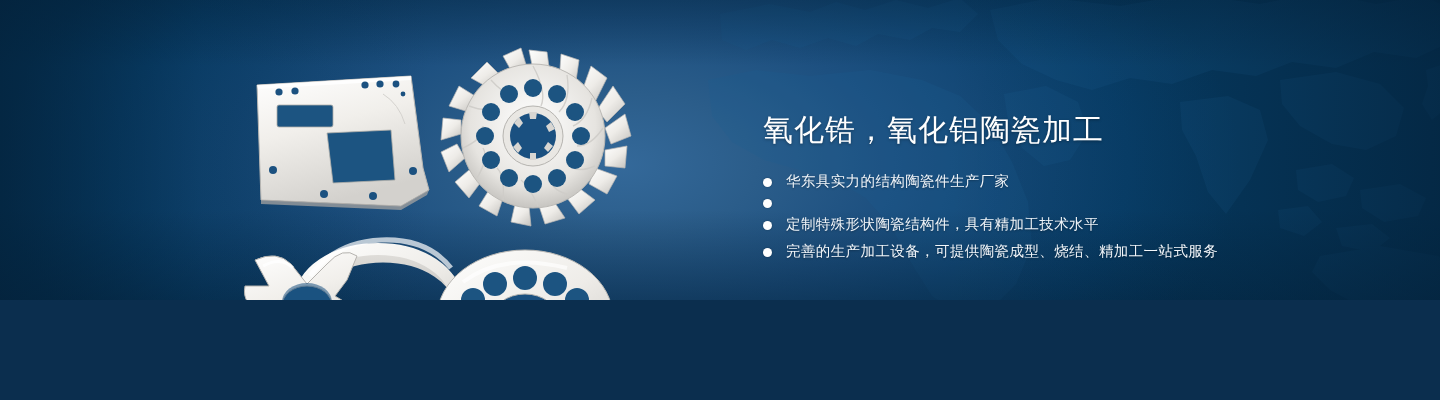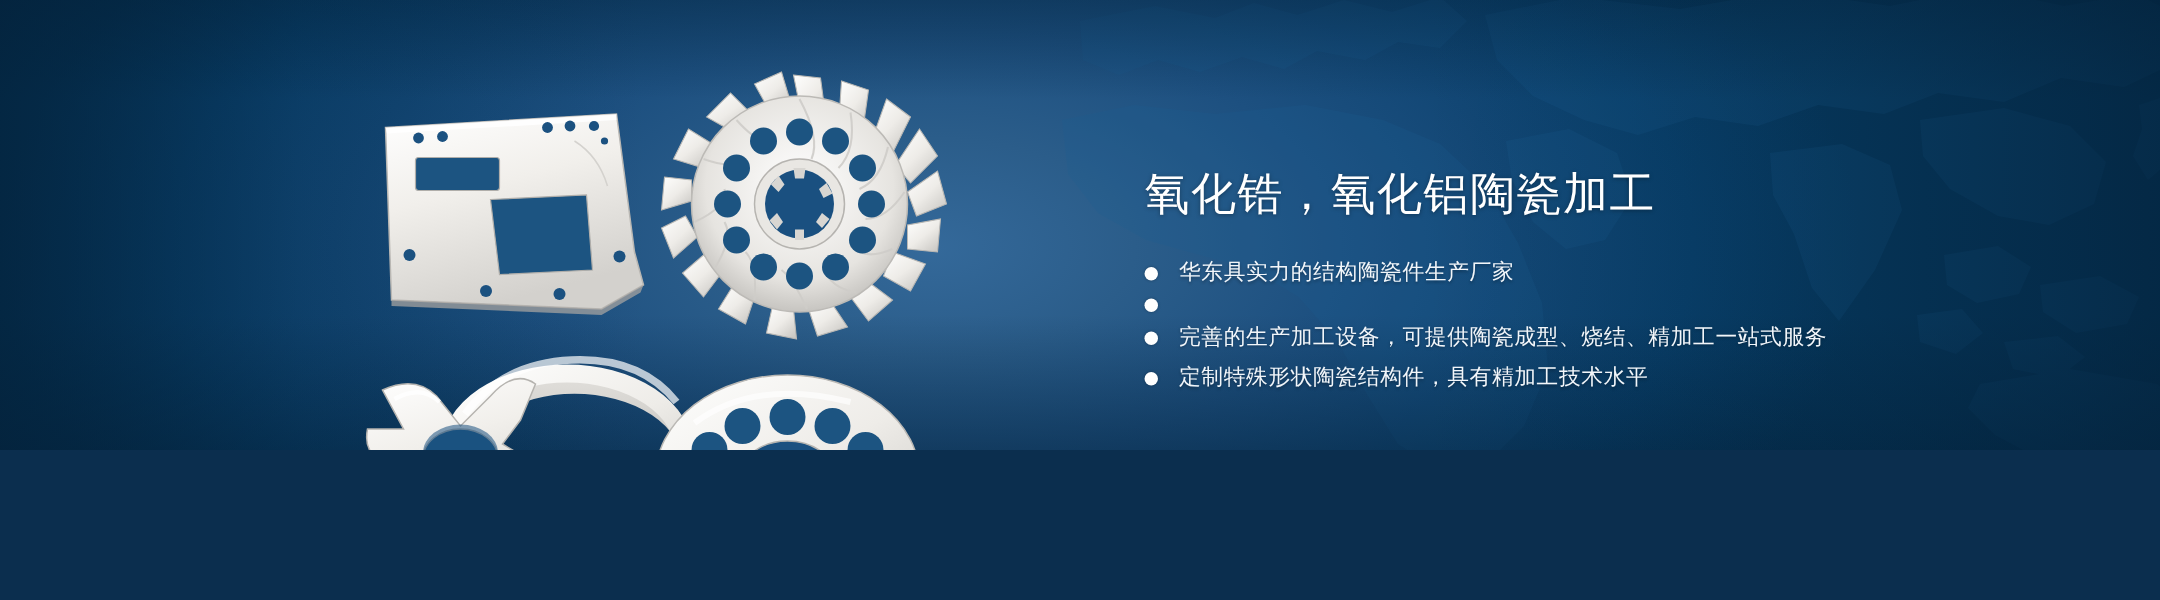--- a/index.html
+++ b/index.html
@@ -101,20 +101,21 @@
     flex: 0 0 auto;
     margin-right: 14px;
     box-shadow: 0 0 2px rgba(0,0,0,0.3);
   }
   .bullet-text {
     color: #f2f6fa;
     font-size: 14.5px;
     line-height: 20px;
     letter-spacing: 0.4px;
     text-shadow: 0 1px 2px rgba(0,0,0,0.30);
+    font-family: Liberation Mono, monospace;
   }
 </style>
 </head>
 <body>
 
 <div id="banner">
 
   <div class="bg-base"></div>
   <div class="bg-glow"></div>
 
@@ -324,22 +325,22 @@
     <ul class="bullets">
       <li class="bullet">
         <span class="bullet-dot"></span>
         <span class="bullet-text">华东具实力的结构陶瓷件生产厂家</span>
       </li>
       <li class="bullet">
         <span class="bullet-dot"></span>
       </li>
       <li class="bullet">
         <span class="bullet-dot"></span>
-        <span class="bullet-text">完善的生产加工设备，可提供陶瓷成型、烧结、精加工一站式服务</span>
+        <span class="bullet-text">定制特殊形状陶瓷结构件，具有精加工技术水平</span>
       </li>
       <li class="bullet">
         <span class="bullet-dot"></span>
-        <span class="bullet-text">定制特殊形状陶瓷结构件，具有精加工技术水平</span>
+        <span class="bullet-text">完善的生产加工设备，可提供陶瓷成型、烧结、精加工一站式服务</span>
       </li>
     </ul>
   </div>
 
 </div>
 
 </body></html>

